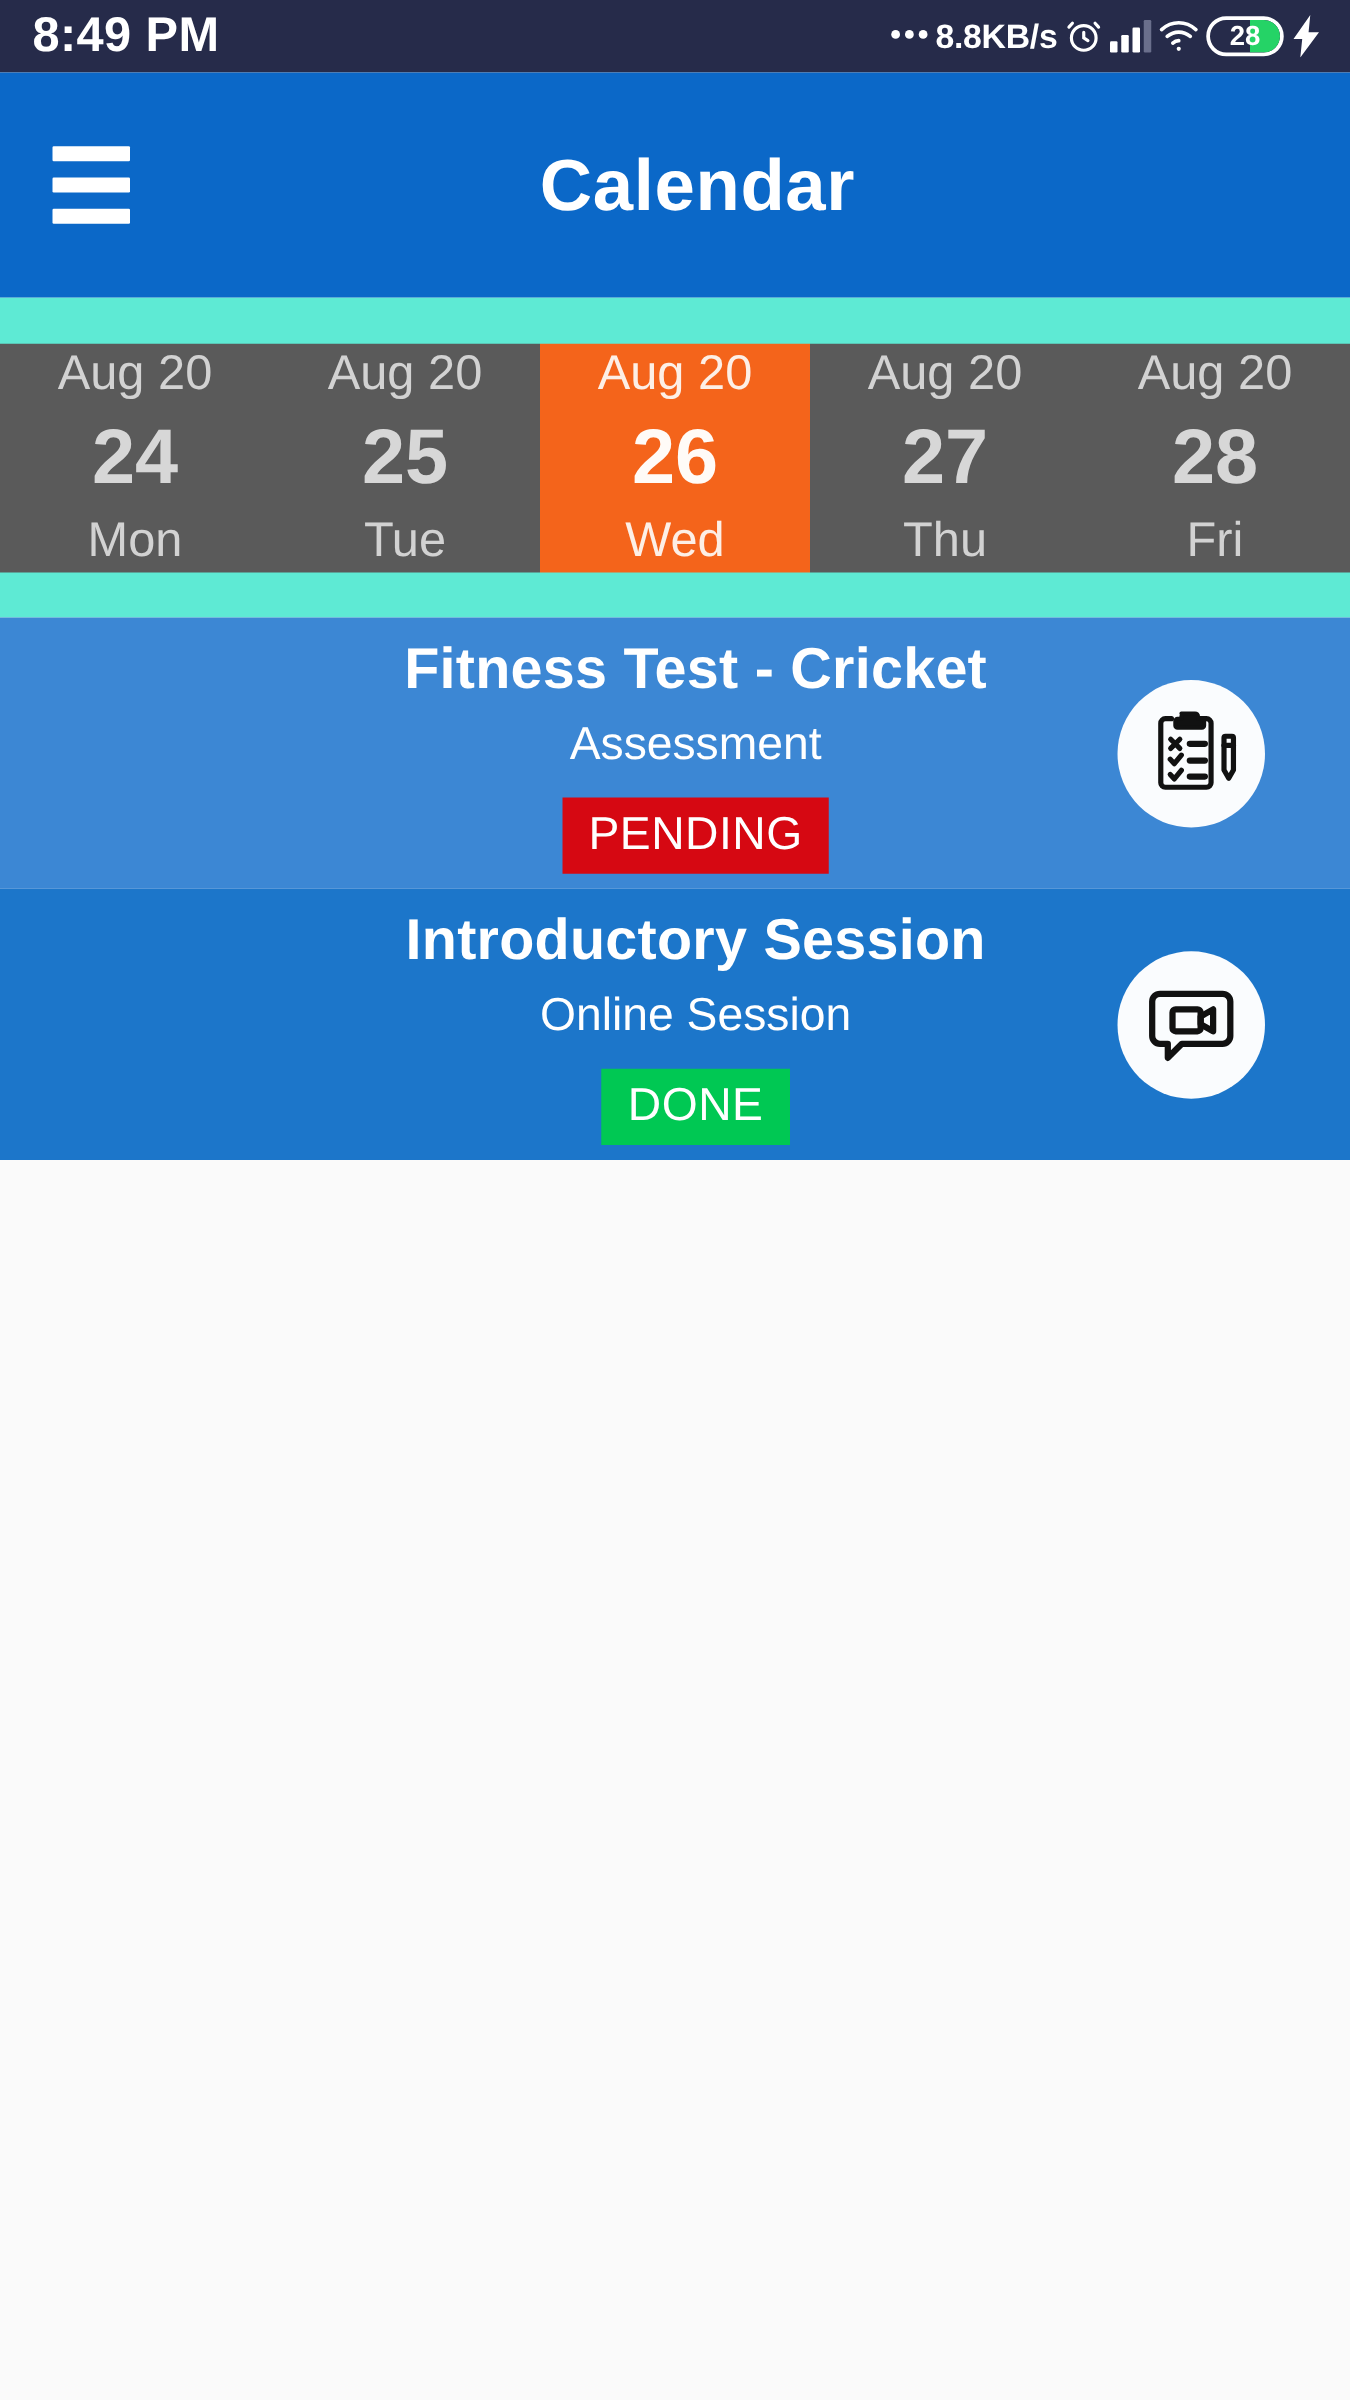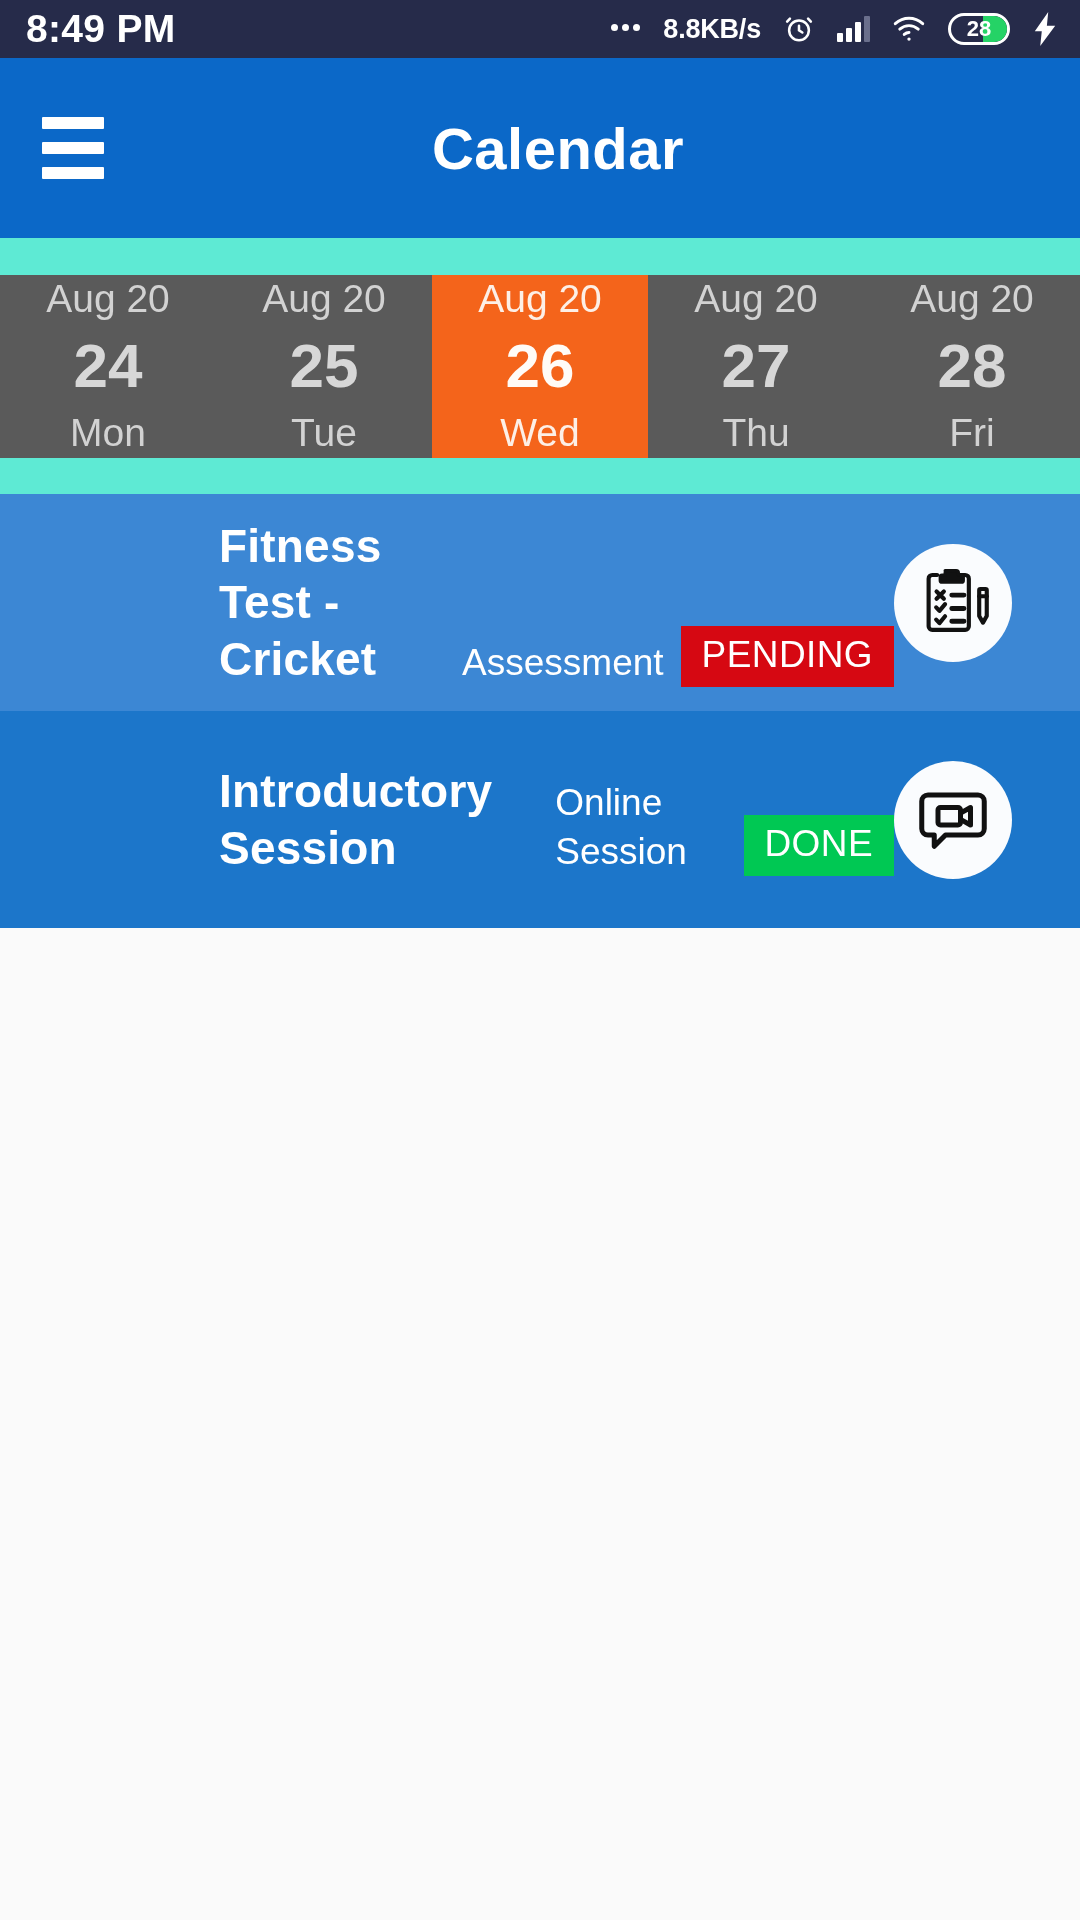--- a/index.html
+++ b/index.html
@@ -26,21 +26,21 @@
     color: #FFFFFF;
   }
   .status-time {
     font-size: 39px;
     font-weight: bold;
     letter-spacing: 0.3px;
   }
   .status-right {
     display: flex;
     align-items: center;
-    gap: 22px;
+    gap: 5px;
   }
   .net-dots {
     display: flex;
     align-items: flex-end;
     gap: 4px;
     margin-right: 1px;
     padding-bottom: 3px;
   }
   .net-dots i {
     display: block;
@@ -201,23 +201,23 @@
     height: 217px;
     padding: 0 68px 0 0;
     cursor: pointer;
   }
   .event-card.variant-a { background: #3C87D4; }
   .event-card.variant-b { background: #1C76CA; }
   .event-body {
     flex: 1;
     padding-left: 219px;
     display: flex;
-    flex-direction: row;
-    align-items: flex-end;
-    gap: 17px;
+    flex-direction: column;
+    align-items: center;
+    gap: 6px;
   }
   .event-title {
     font-size: 46px;
     font-weight: bold;
     color: #FFFFFF;
     line-height: 1.22;
     letter-spacing: 0.2px;
   }
   .event-subtitle {
     font-size: 37px;

